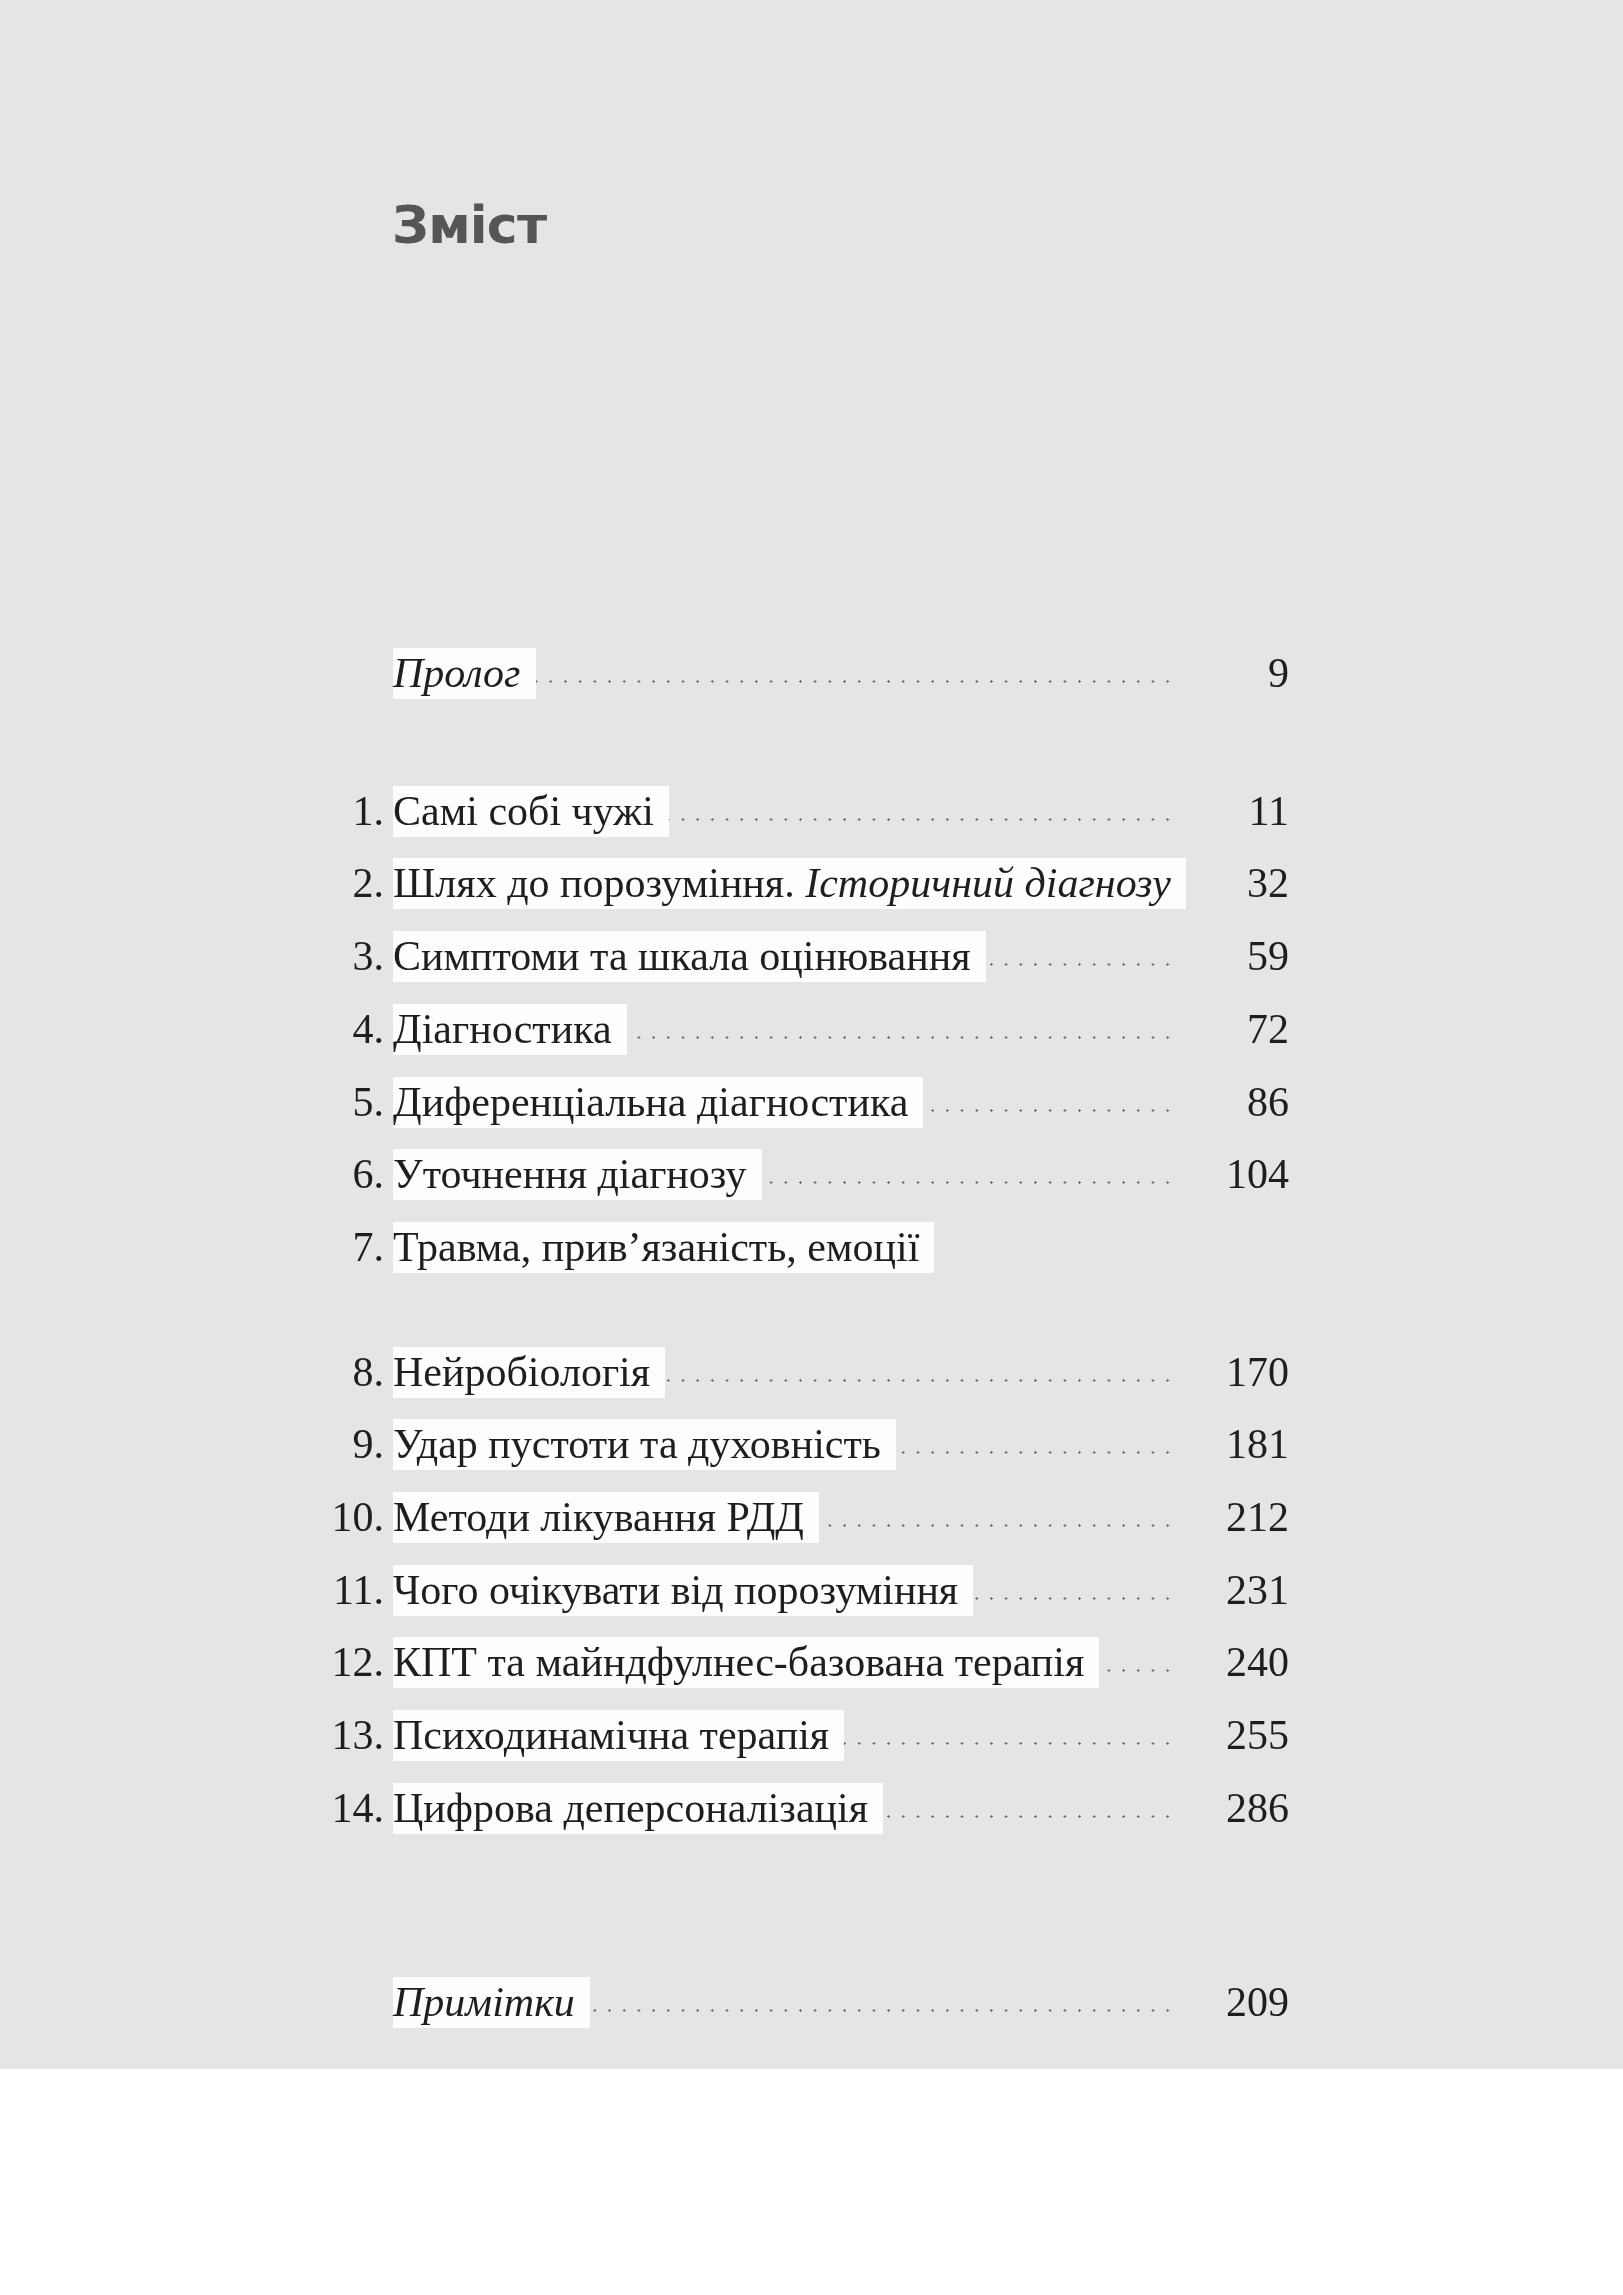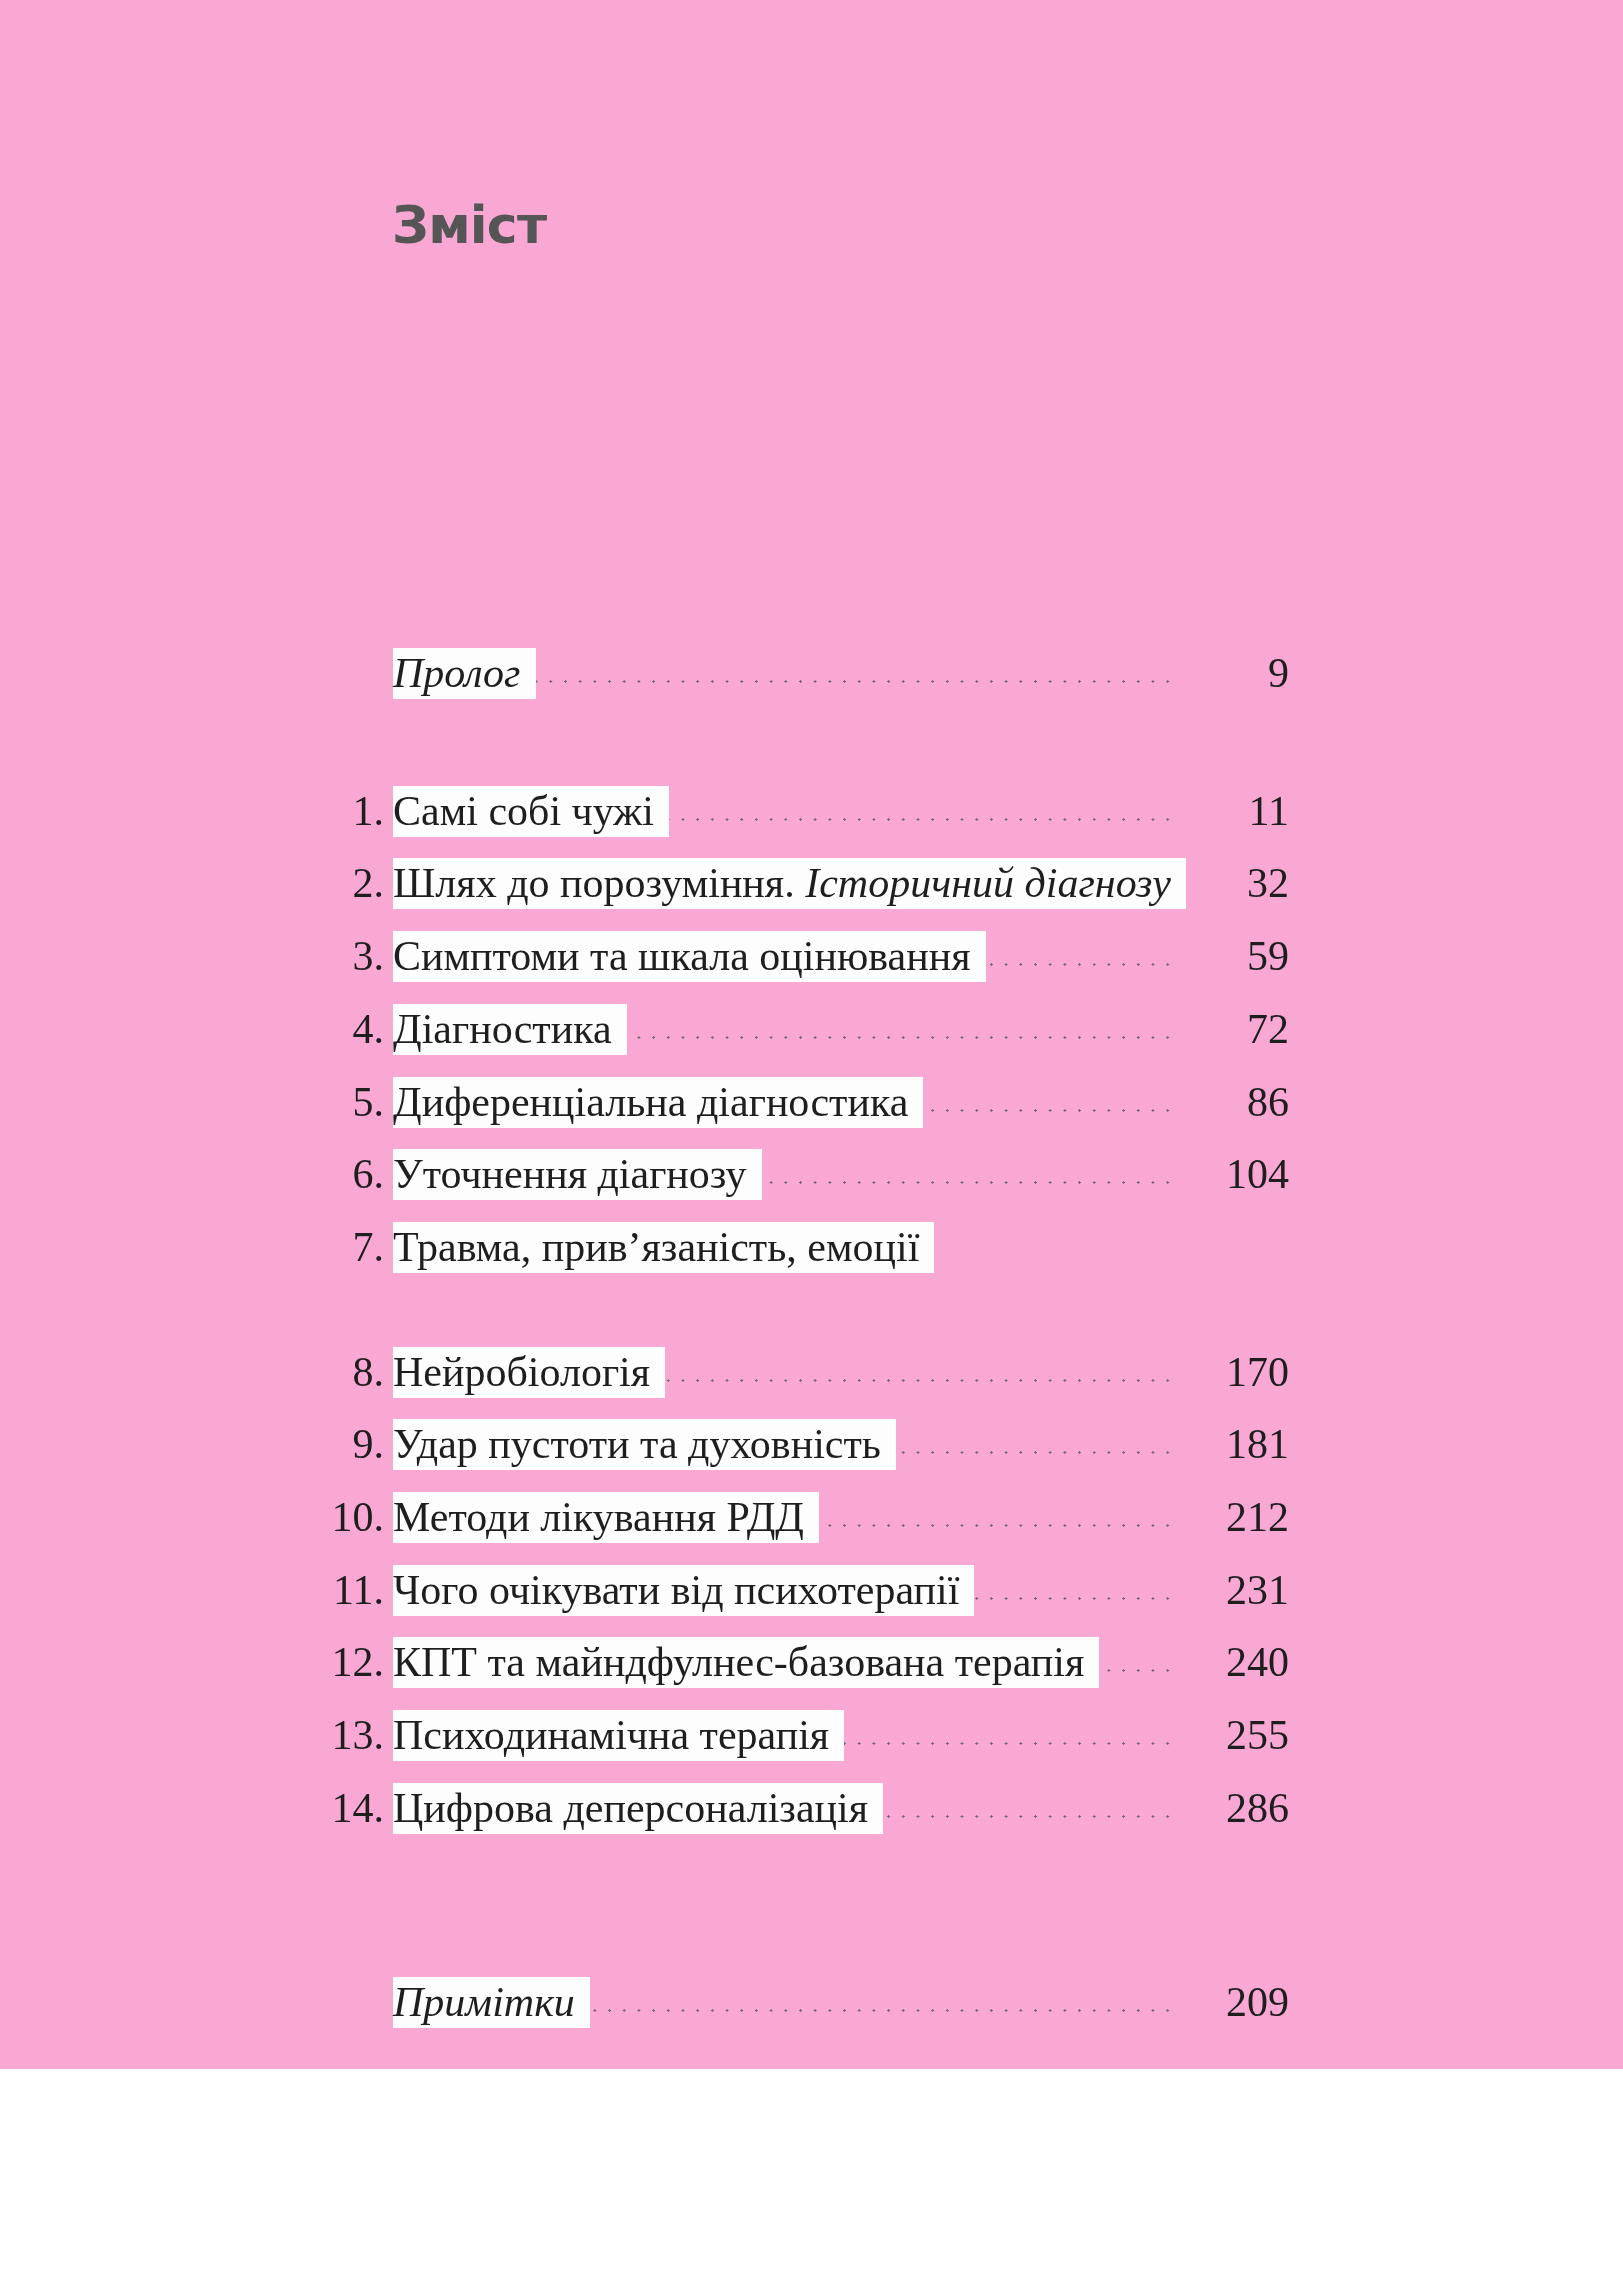--- a/index.html
+++ b/index.html
@@ -13,21 +13,21 @@
       position: relative;
       overflow: hidden;
       font-family: "Liberation Serif", "DejaVu Serif", serif;
       color: #1e1e1e;
     }
     .page {
       position: absolute;
       left: 0; top: 0;
       width: 1624px;
       height: 2069px;
-      background: #f9a8d4;
+      background: #e5e5e5;
     }
     .toc-title {
       position: absolute;
       left: 392px;
       top: 191px;
       margin: 0;
       font-family: "DejaVu Sans", "Liberation Sans", sans-serif;
       font-weight: bold;
       font-size: 52px;
       line-height: 68px;
@@ -190,21 +190,21 @@
         <span class="num">10.</span>
         <span class="text">Методи лікування РДД</span>
         <span class="leader"></span>
         <span class="page-no">212</span>
       </div>
     </div>
 
     <div class="entry" style="top:1565px;">
       <div class="line">
         <span class="num">11.</span>
-        <span class="text">Чого очікувати від психотерапії</span>
+        <span class="text">Чого очікувати від порозуміння</span>
         <span class="leader"></span>
         <span class="page-no">231</span>
       </div>
     </div>
 
     <div class="entry" style="top:1637px;">
       <div class="line">
         <span class="num">12.</span>
         <span class="text">КПТ та майндфулнес-базована терапія</span>
         <span class="leader"></span>

